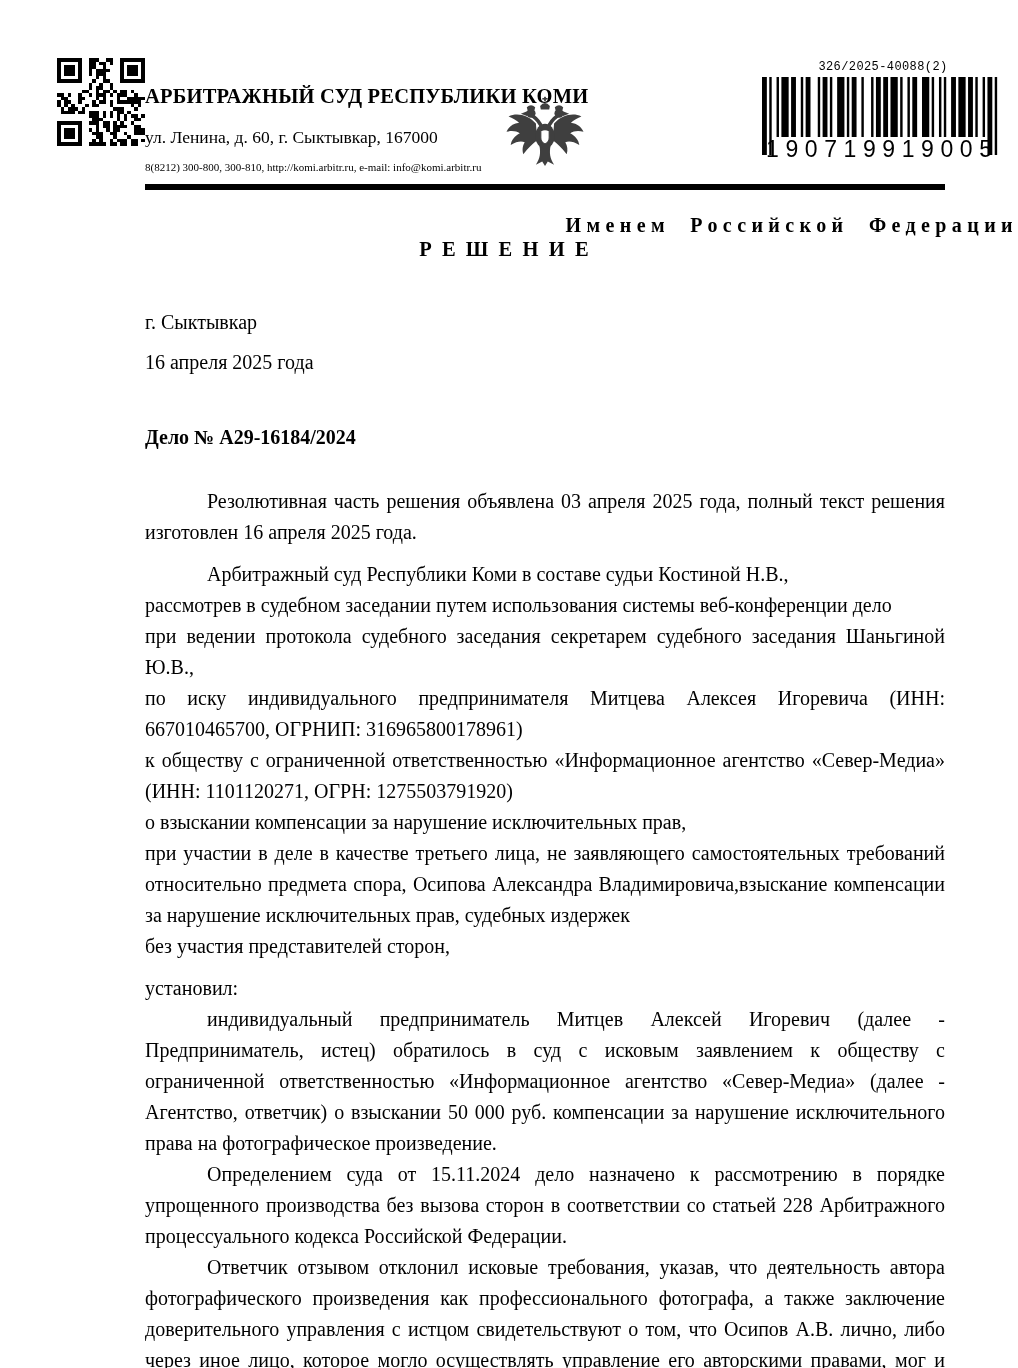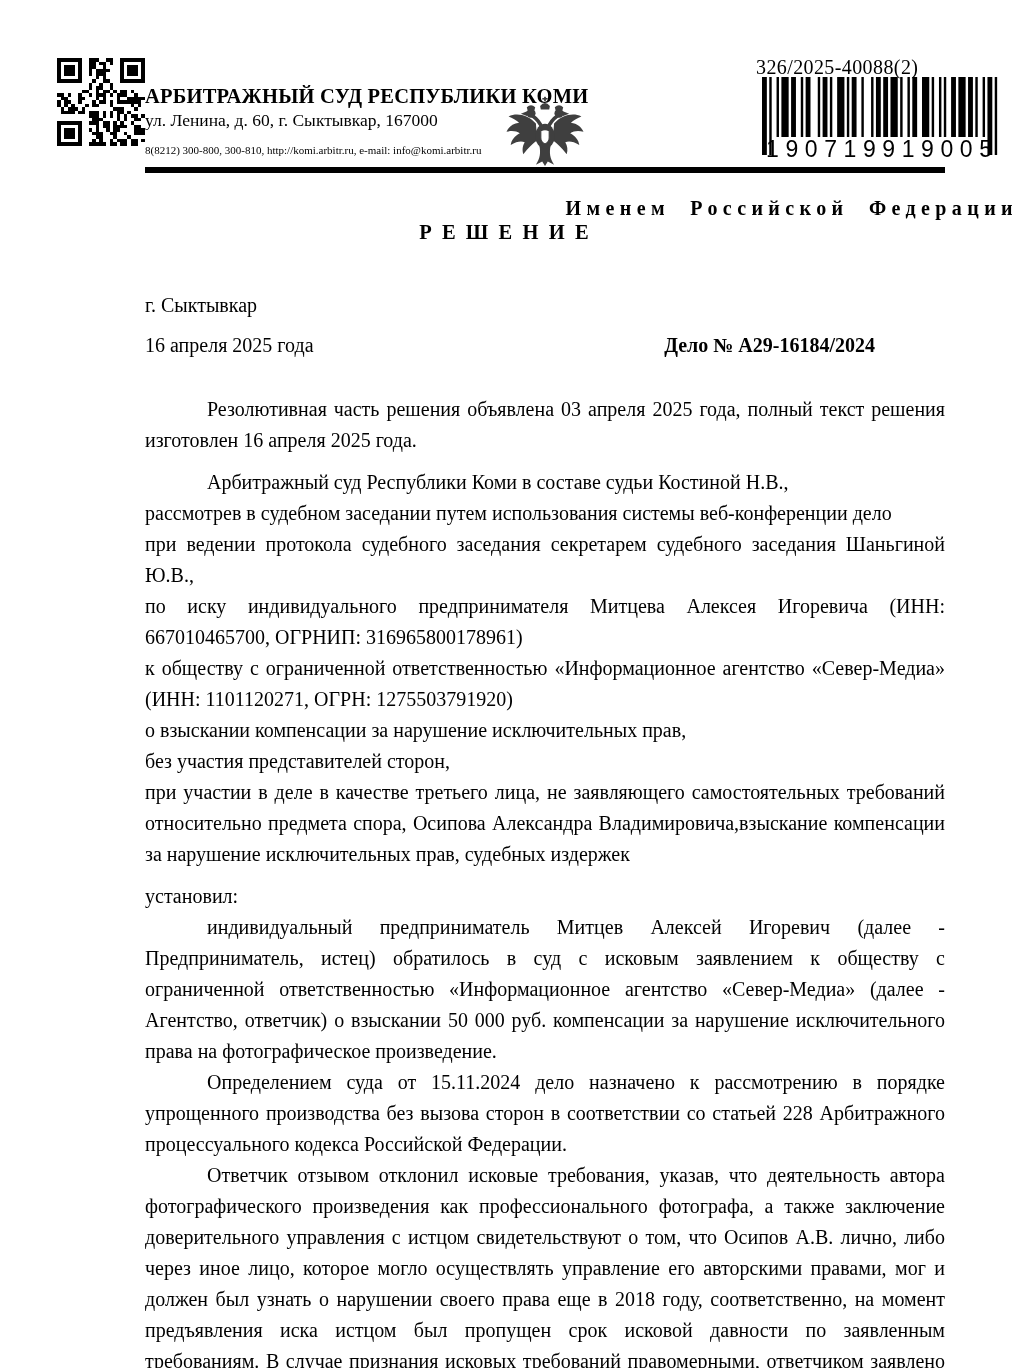--- a/index.html
+++ b/index.html
@@ -6,44 +6,44 @@
   html,body { background:#e9e9e9; }
   .page {
     position:relative; width:1018px; height:1368px; margin:0 auto;
     background:#fff; color:#000; overflow:hidden;
     font-family:"Liberation Serif", serif;
   }
   .qr { position:absolute; left:57px; top:58px; width:88px; height:88px; }
   .emblem { position:absolute; left:503px; top:96px; width:84px; height:80px; }
   .barcode-block { position:absolute; left:756px; top:59px; width:254px; }
   .doc-number {
-    font-family:Liberation Serif, serif; font-size:20px;
-    letter-spacing:0.4px; line-height:17px;
+    font-family:Liberation Mono, monospace; font-size:12px;
+    text-align:center; letter-spacing:0.4px; line-height:17px;
   }
   .barcode-svg { display:block; width:254px; height:84px; margin-top:1px; }
   .letterhead { padding:84px 73px 0 145px; }
   .court-name { font-size:20.5px; font-weight:bold; letter-spacing:0.2px; line-height:24px; }
-  .court-addr { font-size:17.5px; line-height:19px; margin-top:3px; }
+  .court-addr { font-size:17.5px; line-height:19px; margin-top:20px; }
   .court-contacts { font-size:11px; line-height:19px; margin-top:11px; }
   .rule {
     margin:7px 73px 0 145px; height:4px;
     border-top:4.5px solid #000; border-bottom:2px solid #000;
   }
   .h-name {
     margin-top:24px; text-align:right; font-weight:bold; font-size:20px;
     letter-spacing:0.27em; word-spacing:0.5em; line-height:23px;
   }
   .h-decision {
     text-align:center; font-weight:bold; font-size:20.5px;
     letter-spacing:0.5em; line-height:24px;
   }
   .content { margin:0 73px 0 145px; font-size:20px; line-height:31px; }
   .city { margin-top:46px; }
-  .caserow { display:flex; justify-content:space-between; margin-top:9px; }
-  .casenum { font-weight:bold; margin-right:70px; }
+  .caserow { display:flex; justify-content:flex-end; margin-top:9px;flex-direction:column; }
+  .casenum { font-weight:bold; margin-right:70px;margin-top:44px; }
   .paras { margin-top:33px; }
   .paras p { text-align:justify; text-indent:62px; }
   .paras p.ni { text-indent:0; }
   .paras p.gap { margin-top:11px; }
 </style>
 </head>
 <body>
 
 <div class="page">
 
@@ -337,21 +337,21 @@
     </div>
 
     <div class="paras">
       <p>Резолютивная часть решения объявлена 03 апреля 2025 года, полный текст решения изготовлен 16 апреля 2025 года.</p>
       <p class="gap">Арбитражный суд Республики Коми в составе судьи Костиной Н.В.,</p>
       <p class="ni">рассмотрев в судебном заседании путем использования системы веб-конференции дело</p>
       <p class="ni">при ведении протокола судебного заседания секретарем судебного заседания Шаньгиной Ю.В.,</p>
       <p class="ni">по иску индивидуального предпринимателя Митцева Алексея Игоревича (ИНН: 667010465700, ОГРНИП: 316965800178961)</p>
       <p class="ni">к обществу с ограниченной ответственностью «Информационное агентство «Север-Медиа» (ИНН: 1101120271, ОГРН: 1275503791920)</p>
       <p class="ni">о взыскании компенсации за нарушение исключительных прав,</p>
+      <p class="ni">при участии в деле в качестве третьего лица, не заявляющего самостоятельных требований относительно предмета спора, Осипова Александра Владимировича,взыскание компенсации за нарушение исключительных прав, судебных издержек</p>
       <p class="ni">без участия представителей сторон,</p>
-      <p class="ni">при участии в деле в качестве третьего лица, не заявляющего самостоятельных требований относительно предмета спора, Осипова Александра Владимировича,взыскание компенсации за нарушение исключительных прав, судебных издержек</p>
       <p class="ni gap">установил:</p>
       <p>индивидуальный предприниматель Митцев Алексей Игоревич (далее - Предприниматель, истец) обратилось в суд с исковым заявлением к обществу с ограниченной ответственностью «Информационное агентство «Север-Медиа» (далее - Агентство, ответчик) о взыскании 50 000 руб. компенсации за нарушение исключительного права на фотографическое произведение.</p>
       <p>Определением суда от 15.11.2024 дело назначено к рассмотрению в порядке упрощенного производства без вызова сторон в соответствии со статьей 228 Арбитражного процессуального кодекса Российской Федерации.</p>
       <p>Ответчик отзывом отклонил исковые требования, указав, что деятельность автора фотографического произведения как профессионального фотографа, а также заключение доверительного управления с истцом свидетельствуют о том, что Осипов А.В. лично, либо через иное лицо, которое могло осуществлять управление его авторскими правами, мог и должен был узнать о нарушении своего права еще в 2018 году, соответственно, на момент предъявления иска истцом был пропущен срок исковой давности по заявленным требованиям. В случае признания исковых требований правомерными, ответчиком заявлено об уменьшении размера компенсации до 10 000 руб. Вознаграждение за право</p>
     </div>
   </div>
 </div>
 
 </body></html>

